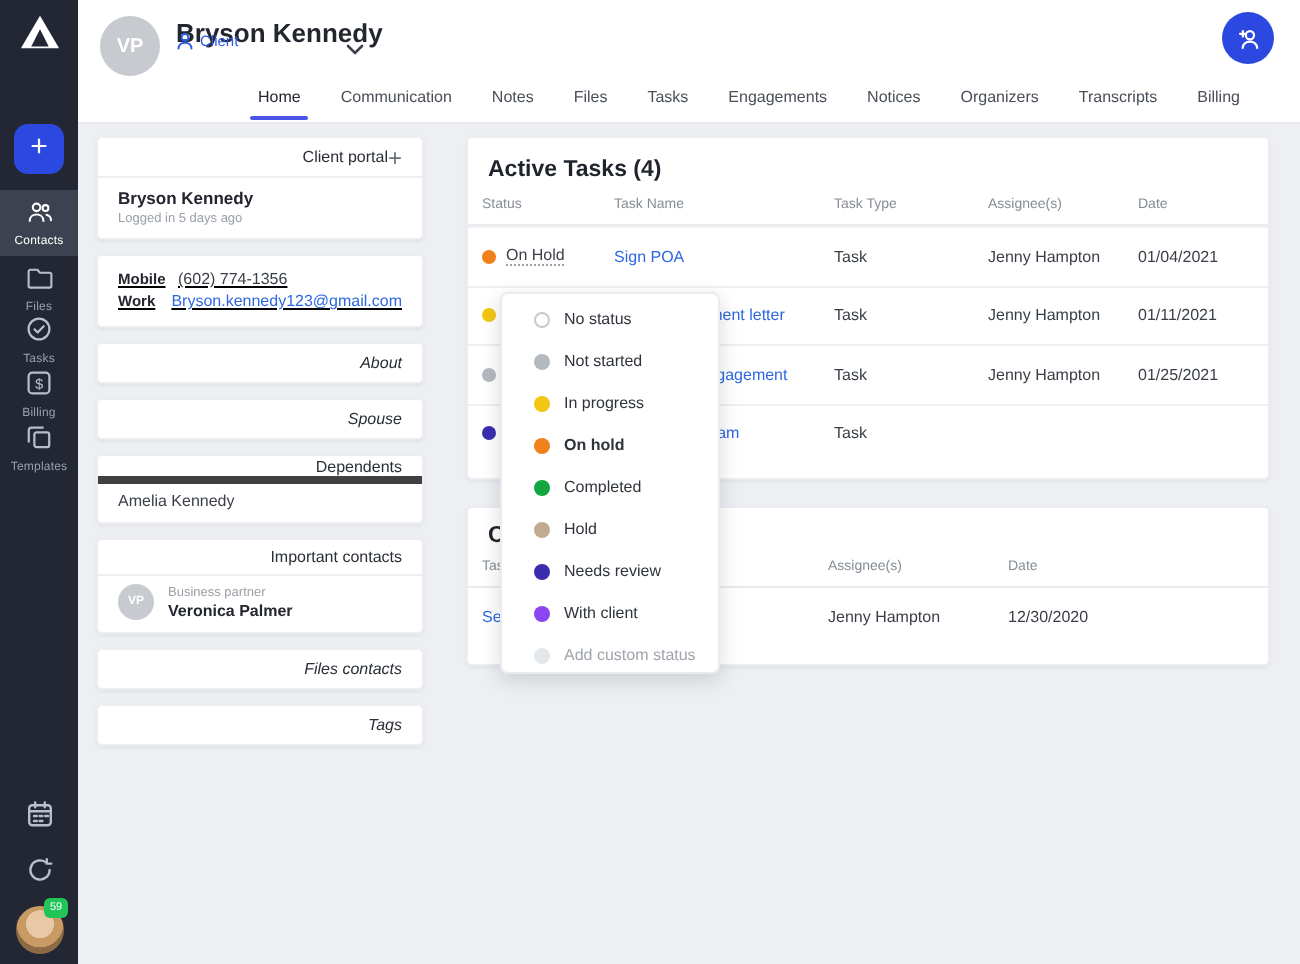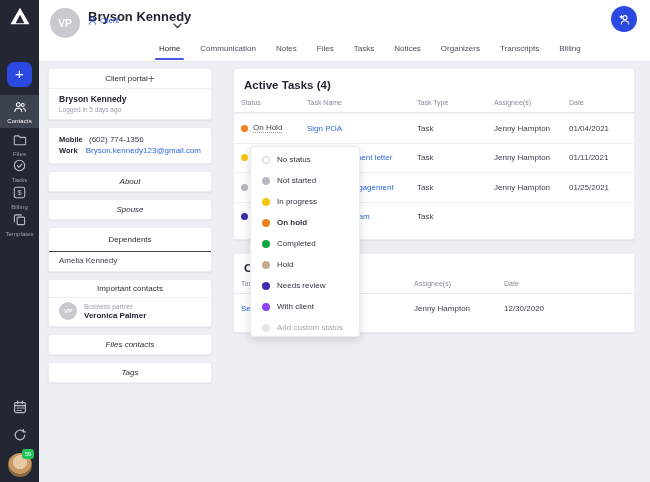--- a/index.html
+++ b/index.html
@@ -31,38 +31,38 @@
     background:#21c457; color:#fff; font-size:5.5px; line-height:10px; text-align:center; padding:0 2px; z-index:6;
   }
   
   .topbar { position:absolute; left:39px; top:0; width:611px; height:62px; background:#fff; border-bottom:1px solid #e6e8ec; z-index:4; }
   .tb-avatar { position:absolute; left:11px; top:8px; width:30px; height:30px; border-radius:50%; background:#c7cacf; color:#fff;
                font-size:10px; font-weight:bold; display:flex; align-items:center; justify-content:center; }
   .tb-name { position:absolute; left:49px; top:9px; font-size:13px; font-weight:600; color:#22262e; cursor:pointer; }
   .tb-chevron { position:absolute; left:134px; top:15px; cursor:pointer; }
   .tb-client { position:absolute; left:49px; top:16px; display:flex; align-items:center; gap:3px; cursor:pointer; }
   .tb-client span { font-size:7.5px; color:#2e5be6; }
-  .tabs { position:absolute; left:110px; bottom:0; display:flex; }
+  .tabs { position:absolute; left:80px; bottom:0; display:flex; }
   .tab { padding:0 10px; height:22px; line-height:20px; font-size:8px; color:#4a4f58; cursor:pointer; position:relative; }
   .tab.active { color:#23262e; }
   .tab.active::after { content:""; position:absolute; left:6px; right:6px; bottom:1px; height:2px; background:#4c54e8; border-radius:2px; }
   .tb-adduser { position:absolute; right:13px; top:6px; width:26px; height:26px; border-radius:50%; background:#2b49e0;
                 display:flex; align-items:center; justify-content:center; cursor:pointer; }
   
   .card { background:#fff; border-radius:3px; box-shadow:0 1px 2px rgba(30,35,48,.06); border:1px solid #ebedf0; }
   
   .lcol { position:absolute; left:48px; top:68px; width:164px; display:flex; flex-direction:column; gap:7px; }
-  .lp-head { display:flex; align-items:center; justify-content:center; padding:0 10px; font-size:8px; color:#2a2e36; }
+  .lp-head { display:flex; align-items:center; justify-content:flex-end; padding:0 10px; font-size:8px; color:#2a2e36; }
   .lp-head .plus { color:#6a7078; font-size:12px; font-weight:300; cursor:pointer; }
   .sec-head-only { height:21px; }
   .sec-head-only .lp-head { height:100%;font-style:italic; }
   .lp-body { padding:5px 10px 6px; }
   .lp-name { font-size:8.5px; font-weight:bold; color:#23262e; }
   .lp-sub { font-size:6.5px; color:#9aa0a8; margin-top:2px; }
-  .ci-row { display:flex; align-items:baseline; gap:6px; margin:2px 0; }
+  .ci-row { display:flex; align-items:baseline; gap:6px; margin:2px 0;text-decoration:underline; }
   .ci-label { font-size:7.5px; font-weight:bold; color:#23262e; width:24px; }
   .ci-val { font-size:8px; color:#3a3f47; }
   .ci-link { font-size:8px; color:#2e68e0; cursor:pointer; }
   .ic-row { display:flex; align-items:center; gap:7px; padding:4px 10px 6px; }
   .ic-avatar { width:18px; height:18px; border-radius:50%; background:#c7cacf; color:#fff; font-size:6px; font-weight:bold;
                display:flex; align-items:center; justify-content:center; }
   .ic-rel { font-size:6.5px; color:#9aa0a8; }
   .ic-name { font-size:8px; font-weight:bold; color:#23262e; margin-top:1px; }
   
   .main-card { position:absolute; left:233px; width:402px; }
@@ -83,21 +83,21 @@
   .k-task { width:180px; padding-left:7px; }
   .k-assignee { width:90px; }
   .k-date { flex:1; }
   .ktrow { display:flex; align-items:center; height:29px; font-size:8px; color:#3a3f47; }
   
   .dropdown {
     position:absolute; left:250px; top:146px; width:110px; height:191px; z-index:9;
     background:#fff; border-radius:4px; border:1px solid #e9ebef;
     box-shadow:0 3px 10px rgba(25,30,45,.16); padding-top:2px;
   }
-  .dd-item { display:flex; align-items:center; gap:7px; height:21px; padding:0 0 0 11px; cursor:pointer; font-size:8px; color:#2f343c; }
+  .dd-item { display:flex; align-items:center; gap:7px; height:21px; padding:0 0 0 16px; cursor:pointer; font-size:8px; color:#2f343c; }
   .dd-item .dot { width:8px; height:8px; }
   .dd-item.selected { font-weight:bold; }
   .dd-item.muted { color:#a0a5ad; }
 </style>
 </head>
 <body>
 
 <div class="stage">
 
   <nav class="rail">
@@ -191,20 +191,21 @@
           <path d="M1.4 9.2c0-2 1.6-3.2 3.6-3.2s3.6 1.2 3.6 3.2"></path>
       </svg>
       <span>Client</span>
     </div>
     <div class="tabs">
       <div class="tab active">Home</div>
       <div class="tab">Communication</div>
       <div class="tab">Notes</div>
       <div class="tab">Files</div>
       <div class="tab">Tasks</div>
+      <div class="tab">Engagements</div>
       <div class="tab">Notices</div>
       <div class="tab">Organizers</div>
       <div class="tab">Transcripts</div>
       <div class="tab">Billing</div>
     </div>
     <div class="tb-adduser">
       <svg width="13" height="13" viewBox="0 0 14 14" fill="none" stroke="#ffffff" stroke-width="1.2" stroke-linecap="round">
         <circle cx="7.5" cy="5" r="2.2"></circle>
           <path d="M3.6 11.8c0-2.1 1.8-3.4 3.9-3.4s3.9 1.3 3.9 3.4"></path>
           <path d="M2.2 4.2h3M3.7 2.7v3"></path>
@@ -244,21 +245,21 @@
         </div>
     </div>
 
     <div class="card sec-head-only">
       <div class="lp-head">
           <span>Spouse</span>
         </div>
     </div>
 
     <div class="card">
-      <div class="lp-head" style="height:24px; border-bottom:1px solid #404040;padding-left:10px;">
+      <div class="lp-head" style="height:14px; border-bottom:4px solid #404040;padding-left:10px;">
         <span>Dependents</span>
       </div>
       <div class="lp-body" style="padding-top:4px;">
         <div class="ci-val">Amelia Kennedy</div>
       </div>
     </div>
 
     <div class="card">
       <div class="lp-head" style="height:18px; border-bottom:1px solid #eef0f2;">
         <span>Important contacts</span>

